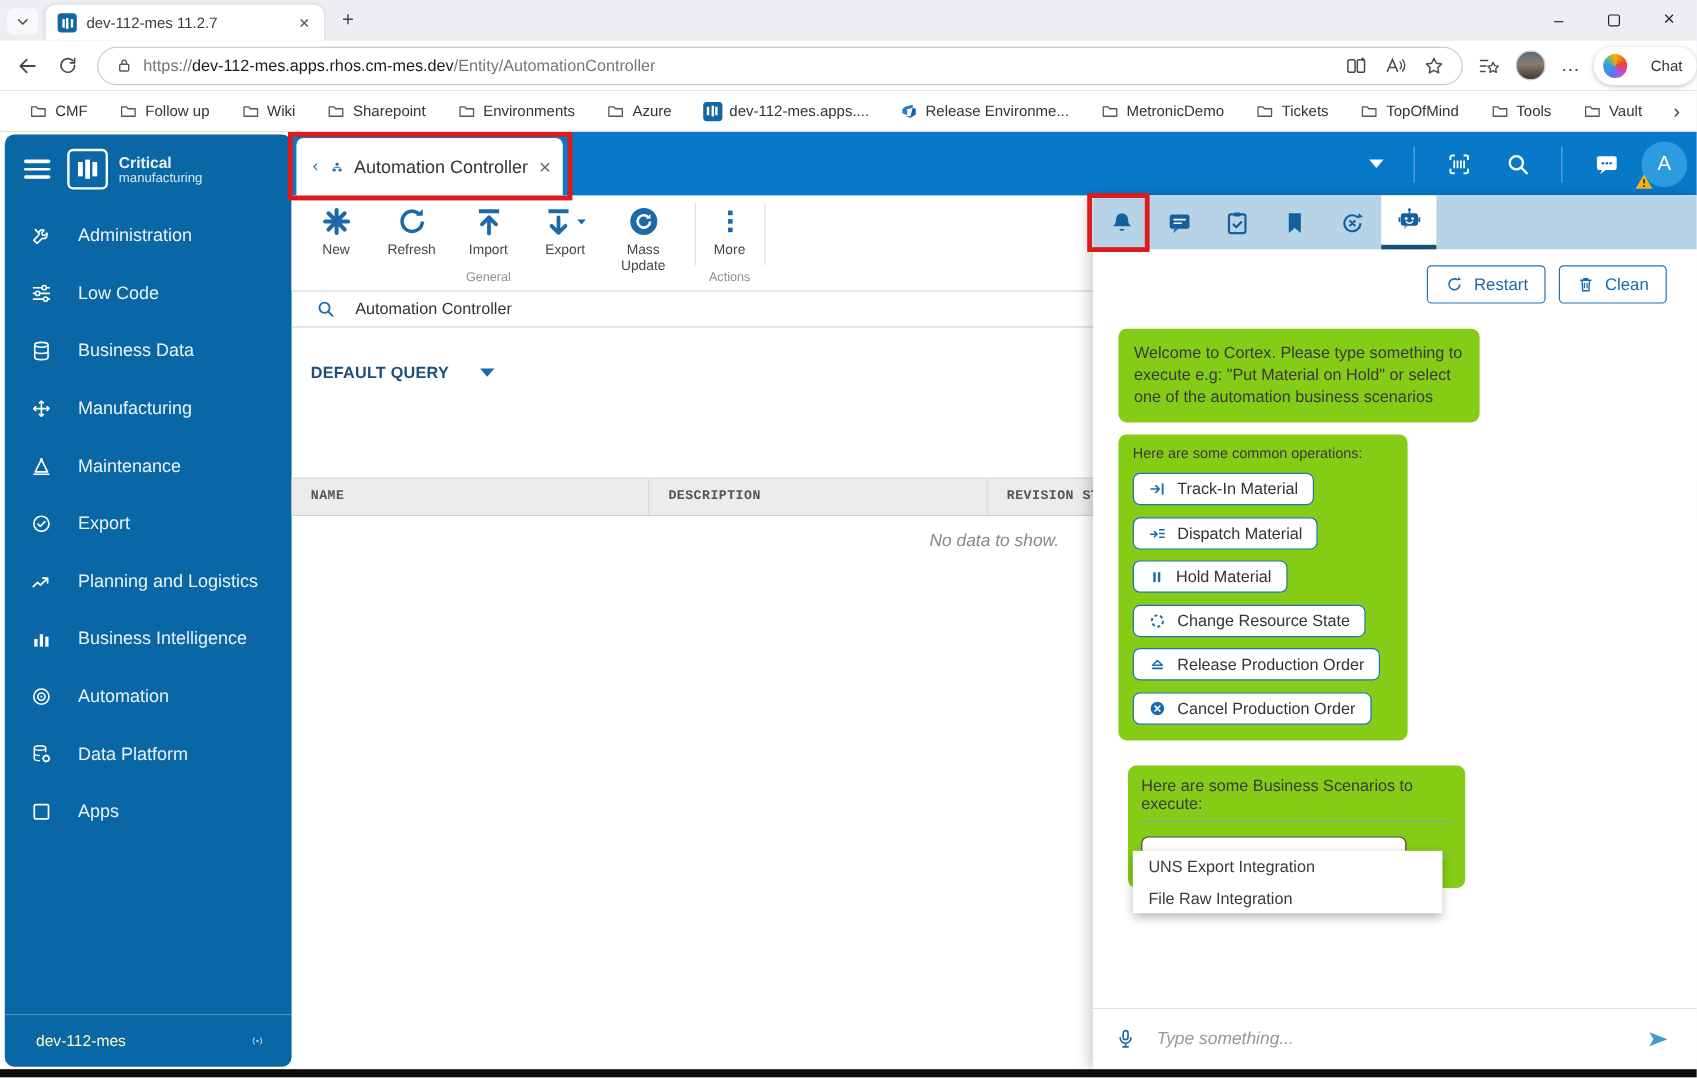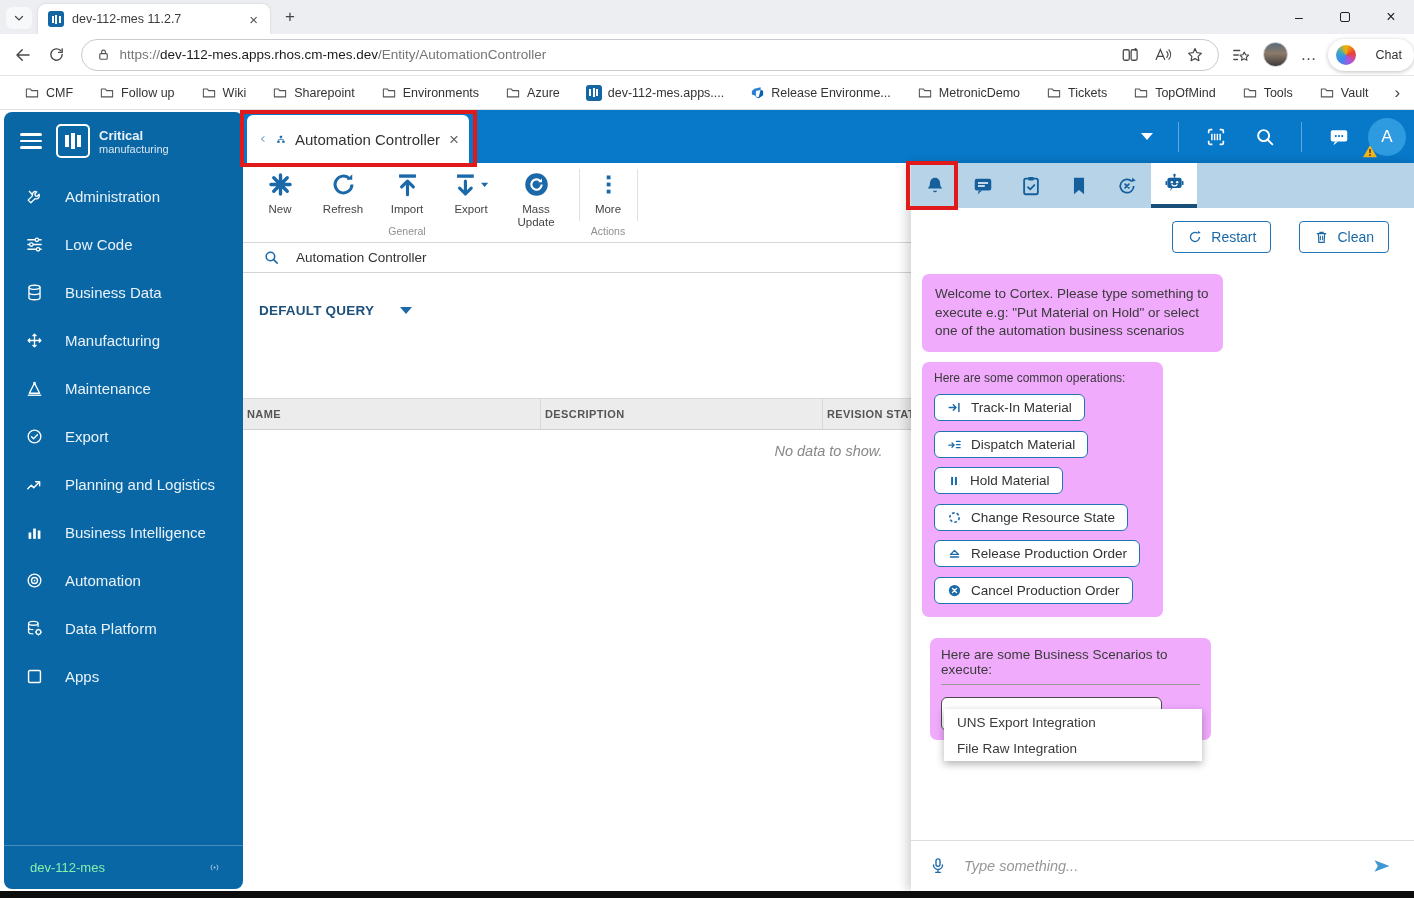--- a/index.html
+++ b/index.html
@@ -51,21 +51,21 @@
   #sidebar { left:4px; top:2px; width:239px; height:777px; background:#0a67a5; border-radius:8px; color:#eaf2f9; }
   #sb-top { display:flex; align-items:center; height:48px; padding:10px 0 0 16px; gap:14px; }
   .burger i { display:block; width:22px; height:2.6px; background:#fff; border-radius:2px; margin:4px 0; }
   #logo { display:flex; align-items:center; gap:9px; }
   #logobox { width:34px; height:34px; border:2.6px solid #fff; border-radius:5px; display:flex; align-items:center; justify-content:center; gap:2.5px; }
   #logobox i { display:block; width:3.5px; background:#fff; } #logobox i:nth-child(1){height:12px;} #logobox i:nth-child(2){height:16px;} #logobox i:nth-child(3){height:12px;}
   #logotext b { display:block; font-size:13px; } #logotext em { display:block; font-size:11px; font-style:normal; font-weight:300; color:#d7e7f3; }
   #sb-menu { margin-top:12px; }
   .sb-item { height:48px; display:flex; align-items:center; padding-left:21px; gap:21px; font-size:15px; }
   #sb-footer { position:absolute; bottom:0; left:0; right:0; height:44px; border-top:1px solid rgba(255,255,255,.25); display:flex; align-items:center; padding:0 20px 0 26px; justify-content:space-between; }
-  #sb-footer span { font-size:13px; color:#86efac; }
+  #sb-footer span { font-size:13px; color:#fef9c3; }
 
   
   #appheader { left:243px; top:0; width:1171px; height:53px; background:#0878c9; }
   #doctab { left:247px; top:5px; width:222px; height:48px; background:#fff; border-radius:6px 6px 0 0; display:flex; align-items:center; padding:0 10px 0 12px; gap:9px; }
   #doctab .title { font-size:15px; color:#333; flex:1; white-space:nowrap; }
   #doctab .close { color:#666; font-size:17px; }
   #hdr-icons { position:absolute; right:0; top:0; height:53px; display:flex; align-items:center; }
   .hdr-divider { width:1px; height:30px; background:rgba(255,255,255,.35); margin:0 12px; }
   .hdr-ic { padding:0 13px; display:flex; align-items:center; }
   .caret-down { width:0; height:0; border-left:6px solid transparent; border-right:6px solid transparent; border-top:7px solid #fff; }
@@ -79,33 +79,33 @@
   .tgroup { position:absolute; top:62px; font-size:10.5px; color:#8f8f8f; width:80px; text-align:center; }
   .tdiv { position:absolute; top:6px; width:1px; height:52px; background:#e0e0e0; }
 
   
   #searchrow { left:243px; top:133px; width:1171px; height:30px; border-bottom:1px solid #d4d4d4; display:flex; align-items:center; padding-left:20px; gap:16px; }
   #searchrow .val { font-size:13.5px; color:#333; }
   #queryrow { left:259px; top:193px; display:flex; align-items:center; gap:26px; }
   #queryrow .q { font-size:13.5px; font-weight:bold; color:#1c4f79; letter-spacing:.2px; }
   .caret-blue { width:0; height:0; border-left:6px solid transparent; border-right:6px solid transparent; border-top:7px solid #1b69a8; }
   #tablehead { left:243px; top:288px; width:1171px; height:32px; background:#ececec; border-top:1px solid #dadada; border-bottom:1px solid #d0d0d0; display:flex; }
-  #tablehead .col { font-size:11px; font-weight:bold; color:#555; letter-spacing:.4px; display:flex; align-items:center; padding-left:4px; overflow:hidden; white-space:nowrap; }
+  #tablehead .col { font-size:11px; font-weight:bold; color:#555; letter-spacing:.4px; display:flex; align-items:center; padding-left:16px; overflow:hidden; white-space:nowrap;font-family:Liberation Mono, monospace; }
   #tablehead .c1 { width:297px; } #tablehead .c2 { width:282px; border-left:1px solid #d8d8d8; } #tablehead .c3 { flex:1; border-left:1px solid #d8d8d8; }
   #nodata { left:243px; top:333px; width:1171px; text-align:center; font-size:14.5px; font-style:italic; color:#888; }
 
   
   #panel { left:911px; top:53px; width:503px; height:728px; background:#fff; box-shadow:-4px 0 10px rgba(0,0,0,.18); }
   #ptabs { position:absolute; left:0; top:0; width:503px; height:45px; background:#b7d3e7; display:flex; }
   .ptab { width:48px; height:45px; display:flex; align-items:center; justify-content:center; }
   .ptab.active { background:#fff; border-bottom:4px solid #174f77; width:46px; }
   #pbody { position:absolute; left:0; top:45px; width:503px; height:632px; background:#fff; }
-  #actionbtns { position:absolute; right:25px; top:13px; display:flex; gap:28px; }
+  #actionbtns { position:absolute; right:25px; top:13px; display:flex; gap:11px; }
   .obtn { height:32px; border:1.5px solid #2273b4; border-radius:4px; background:#fff; display:flex; align-items:center; gap:8px; padding:0 14px; font-size:14px; color:#1b69a8; }
-  .bubble { background:#f0abfc; border-radius:7px; color:#3a3a3a; }
+  .bubble { background:#84cc16; border-radius:7px; color:#3a3a3a;margin-left:10px; }
   #welcome { position:absolute; left:11px; top:66px; width:301px; padding:11px 13px; font-size:13.5px; line-height:18.5px; }
   #ops { position:absolute; left:11px; top:154px; width:241px; padding:9px 12px 13px 12px; }
   #ops .hint { font-size:12px; margin-bottom:9px; }
   .opcol { display:flex; flex-direction:column; align-items:flex-start; gap:9.5px; }
   .opbtn { height:27px; border:1.5px solid #2273b4; border-radius:6px; background:#fff; display:flex; align-items:center; gap:9px; padding:0 12px; font-size:13.5px; color:#333; white-space:nowrap; }
   #scen { position:absolute; left:19px; top:430px; width:281px; padding:9px 11px; }
   #scen .hint { font-size:13.5px; padding-bottom:7px; border-bottom:1px solid #9a9a9a; }
   #scenrow { display:flex; align-items:center; margin-top:12px; gap:14px; }
   #scenselect { width:222px; height:34px; background:#fff; border:1.6px solid #4a4a4a; border-radius:6px; display:flex; align-items:center; justify-content:flex-end; padding-right:12px; }
   #dropdown { position:absolute; left:33px; top:501px; width:258px; background:#fff; box-shadow:0 3px 8px rgba(0,0,0,.3); z-index:3; }

